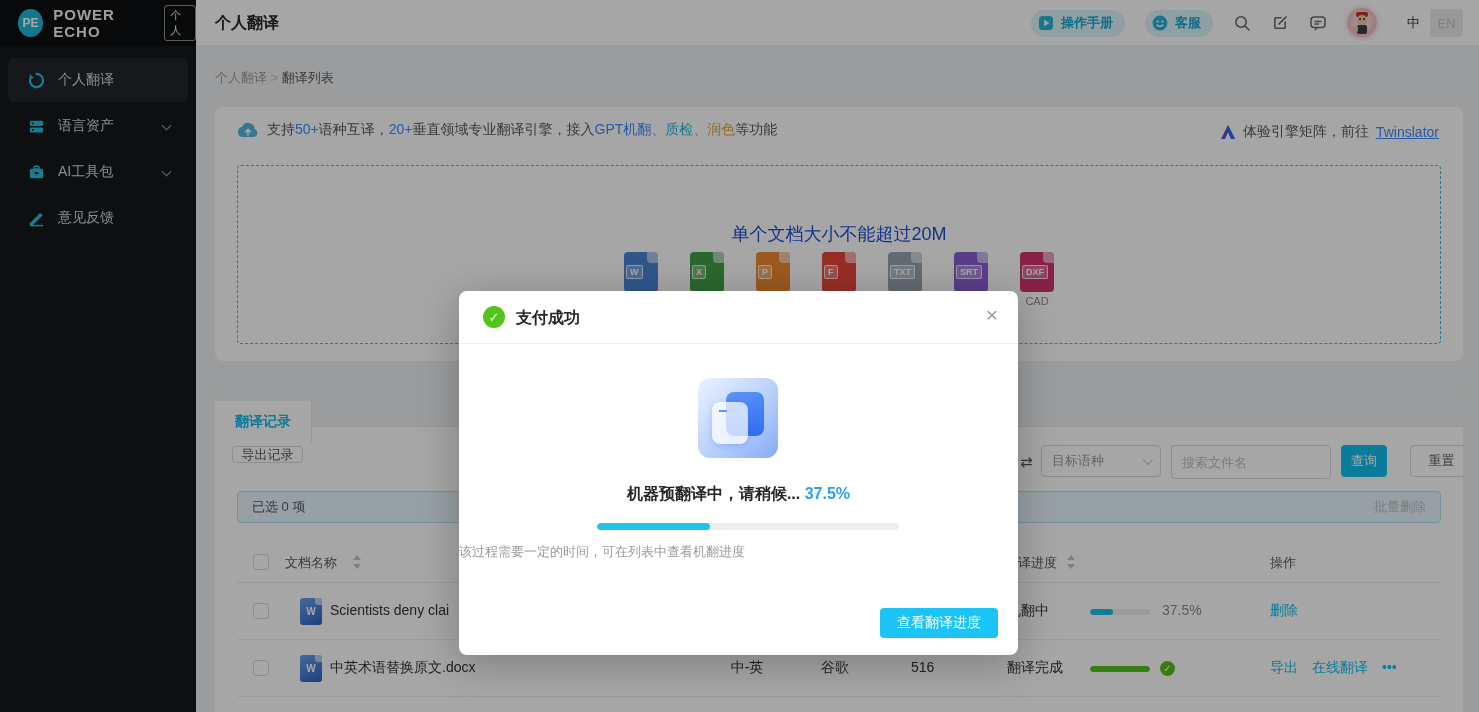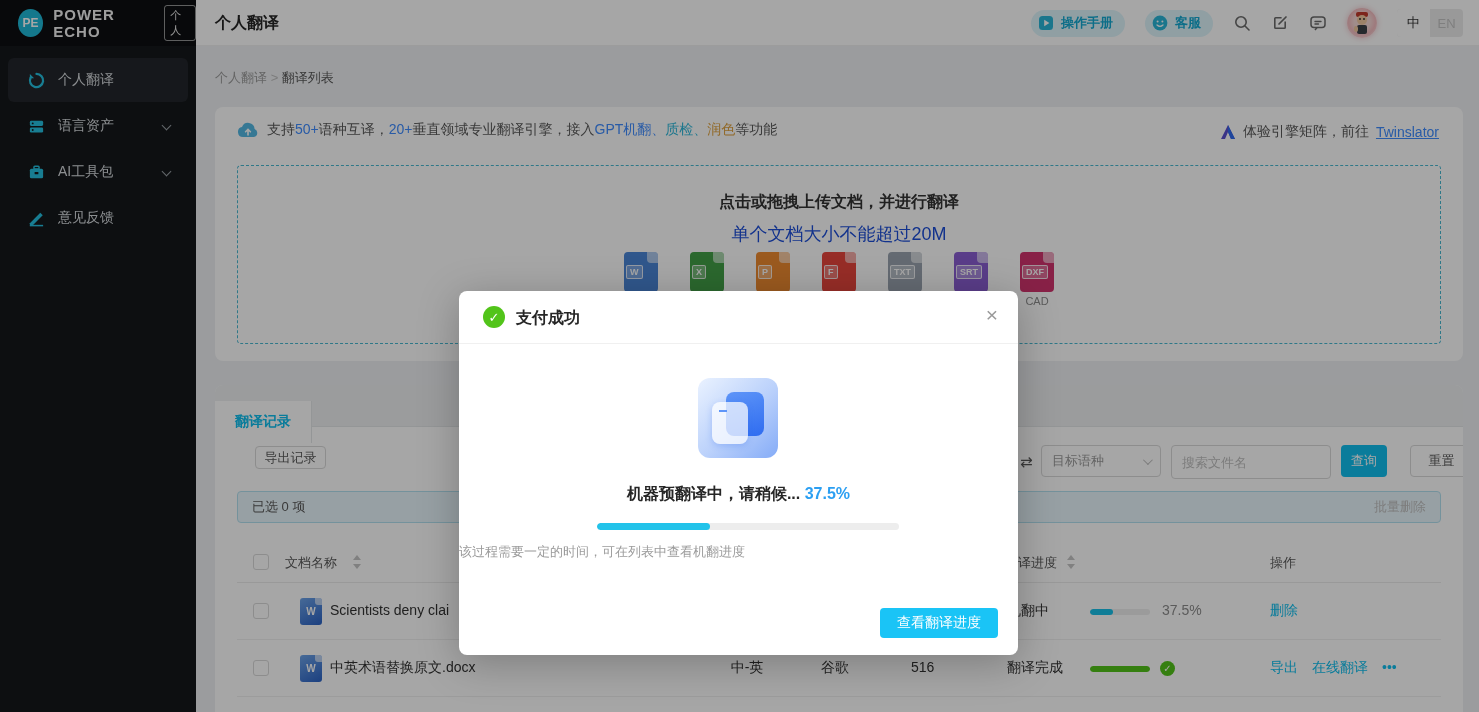--- a/index.html
+++ b/index.html
@@ -50,21 +50,21 @@
   .fdoc { position:relative; width:34px; height:40px; border-radius:4px; }
   .fdoc::after { content:""; position:absolute; right:0; top:0; width:11px; height:11px; background:rgba(255,255,255,.55); border-radius:0 4px 0 4px; }
   .fbadge { position:absolute; left:2px; top:13px; background:rgba(255,255,255,.28); border:1px solid rgba(255,255,255,.8); border-radius:2px; color:#fff; font-size:9px; font-weight:bold; padding:1px 3px; }
   .flabel { margin-top:3px; font-size:11px; color:#8c8c8c; height:13px; }
 
   
   .card2 { position:absolute; left:19px; top:385px; width:1248px; height:327px; background:#fff; border-radius:8px 8px 0 0; overflow:hidden; }
   .tabstrip { position:absolute; left:0; top:0; width:1248px; height:42px; background:#eef0f2; border-bottom:1px solid #e4e6e8; }
   .tab-active { position:absolute; left:0; top:16px; width:97px; height:42px; background:#fff; display:flex; align-items:center; justify-content:center; font-size:14px; font-weight:bold; color:#10bfee; border-right:1px solid #e4e6e8; cursor:pointer; }
   .btn { border:1px solid #d9d9d9; border-radius:4px; background:#fff; color:#595959; font-size:13px; display:flex; align-items:center; justify-content:center; cursor:pointer; }
-  .export-btn { position:absolute; left:40px; top:61px; width:71px; height:23px; }
+  .export-btn { position:absolute; left:17px; top:61px; width:71px; height:17px; }
   .swap-ic { position:absolute; left:805px; top:68px; width:18px; height:18px; color:#595959; font-size:15px; cursor:pointer; }
   .select { position:absolute; left:826px; top:60px; width:120px; height:32px; border:1px solid #d9d9d9; border-radius:4px; display:flex; align-items:center; padding:0 10px; color:#9a9a9a; font-size:13px; cursor:pointer; }
   .select .chev2 { margin-left:auto; width:7px; height:7px; border-right:1.5px solid #bfbfbf; border-bottom:1.5px solid #bfbfbf; transform:rotate(45deg) translateY(-2px); }
   .search-input { position:absolute; left:956px; top:60px; width:160px; height:32px; border:1px solid #d9d9d9; border-radius:4px; padding:16px 10px; font-size:13px; color:#595959; outline:none; }
   .search-input::placeholder { color:#bfbfbf; }
   .query-btn { position:absolute; left:1126px; top:60px; width:46px; height:32px; border:none; border-radius:4px; color:#fff; font-size:13px; cursor:pointer; }
   .reset-btn { position:absolute; left:1195px; top:60px; width:63px; height:32px; }
   .selectbar { position:absolute; left:22px; top:106px; width:1204px; height:32px; background:#e9f6fc; border:1px solid #b3e1f0; border-radius:4px; display:flex; align-items:center; font-size:13px; color:#595959; padding:0 14px; }
   .batch-del { margin-left:auto; color:#bfbfbf; cursor:pointer; }
 
@@ -230,21 +230,20 @@
       <div class="banner-right">
         <svg width="16" height="16" viewBox="0 0 16 16">
             <path d="M8 1 1 15h4l3-7 3 7h4z" fill="#5a4fcf"></path>
             <path d="M8 1 15 15h-4L8 8z" fill="#2f6cf0"></path>
           </svg>
         <span>体验引擎矩阵，前往</span>
           <a class="tw-link">Twinslator</a>
       </div>
 
       <div class="dropzone">
-        <div class="dz-title">点击或拖拽上传文档，并进行翻译</div>
         <div class="dz-sub">单个文档大小不能超过20M</div>
         <div class="dz-icons">
           <div class="ftype">
               <div class="fdoc" style="background: rgb(74, 134, 216);">
                 <span class="fbadge">W</span>
               </div>
               <div class="flabel"></div>
             </div>
           <div class="ftype">
               <div class="fdoc" style="background: rgb(67, 160, 71);">

